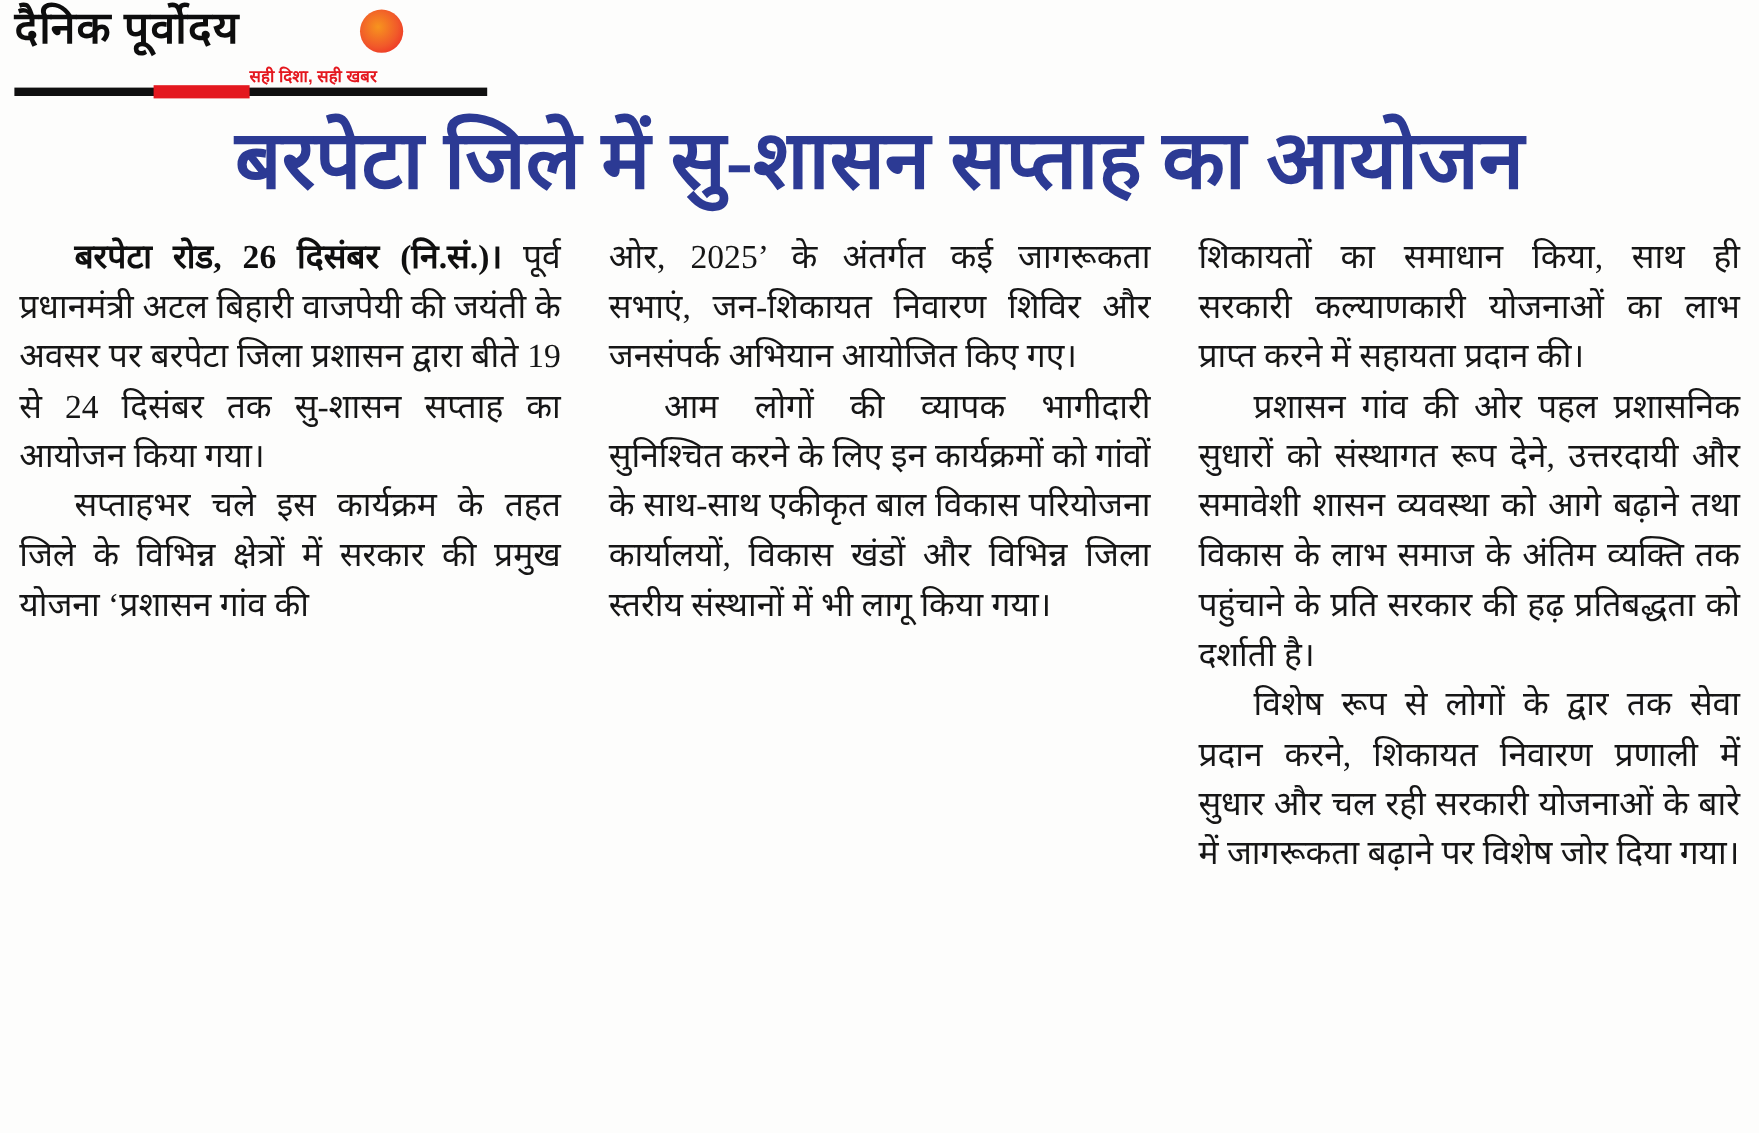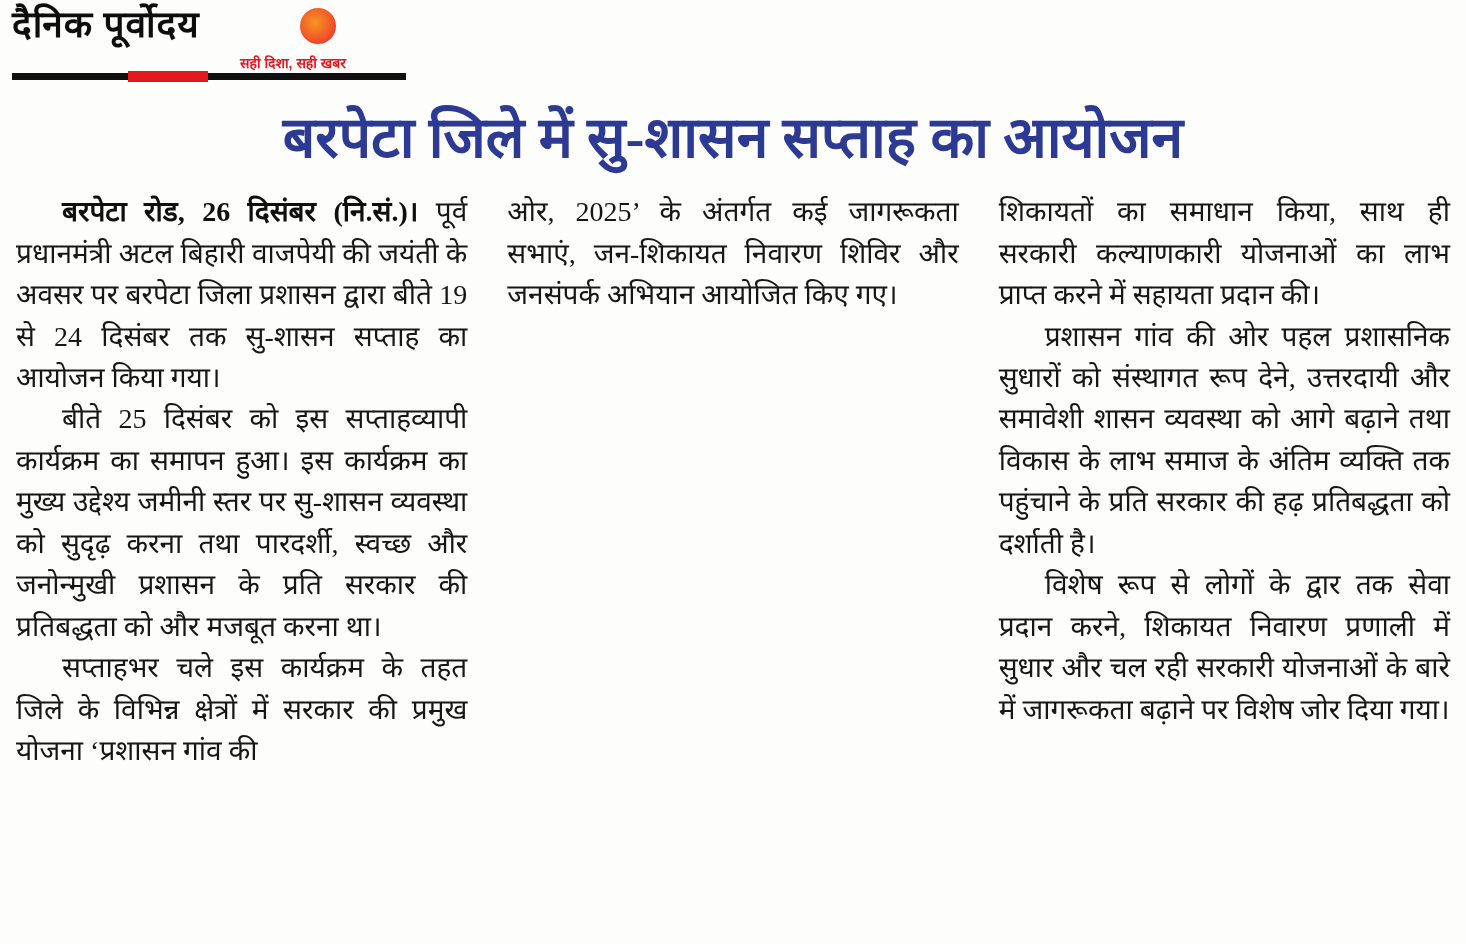--- a/index.html
+++ b/index.html
@@ -21,34 +21,33 @@
   }
   .sun{
     position:absolute;z-index:0;left:288px;top:2px;
     width:36px;height:36px;border-radius:50%;
     background:radial-gradient(circle at 42% 40%, #f7941e 0%, #f1592a 55%, #ec1c24 100%);
   }
   .tagline{
     position:absolute;left:196px;top:47px;z-index:2;
     font-size:14px;font-weight:bold;color:#e4181f;
     font-family:"Liberation Sans","DejaVu Sans",sans-serif;
-    margin-left:32px;
   }
   .rule{
     position:absolute;left:0;top:67px;width:394px;height:7px;background:#101010;
   }
   .rule-badge{
     position:absolute;left:116px;top:65px;width:80px;height:11px;background:#e4181f;
   }
 
   
   .headline{
-    margin:16px 8px 0 8px;
+    margin:6px 8px 0 8px;
     text-align:center;
-    font-size:57px;
+    font-size:68px;
     font-weight:bold;
     color:#2c3a94;
     line-height:1.18;
     white-space:nowrap;
   }
 
   
   .columns{
     display:flex;gap:40px;
     margin:20px 16px 0 16px;
@@ -77,26 +76,26 @@
     <div class="rule"></div>
     <div class="rule-badge"></div>
   </div>
 
   <div class="headline">बरपेटा जिले में सु-शासन सप्ताह का आयोजन</div>
 
   <div class="columns">
 
     <div class="col">
       <p class="indent"><strong class="dateline">बरपेटा रोड, 26 दिसंबर (नि.सं.)।</strong> <span>पूर्व प्रधानमंत्री अटल बिहारी वाजपेयी की जयंती के अवसर पर बरपेटा जिला प्रशासन द्वारा बीते 19 से 24 दिसंबर तक सु-शासन सप्ताह का आयोजन किया गया।</span></p>
-      <p class="indent">बीते 25 दिसंबर को इस सप्ताहव्यापी कार्यक्रम का समापन हुआ। इस कार्यक्रम का मुख्य उद्देश्य जमीनी स्तर पर सु-शासन व्यवस्था को सुदृढ़ करना तथा पारदर्शी, स्वच्छ और जनोन्मुखी प्रशासन के प्रति सरकार की प्रतिबद्धता को और मजबूत करना था।</p>
       <p class="indent">सप्ताहभर चले इस कार्यक्रम के तहत जिले के विभिन्न क्षेत्रों में सरकार की प्रमुख योजना ‘प्रशासन गांव की</p>
     </div>
 
     <div class="col">
       <p>ओर, 2025’ के अंतर्गत कई जागरूकता सभाएं, जन-शिकायत निवारण शिविर और जनसंपर्क अभियान आयोजित किए गए।</p>
+      <p class="indent">आम लोगों की व्यापक भागीदारी सुनिश्चित करने के लिए इन कार्यक्रमों को गांवों के साथ-साथ एकीकृत बाल विकास परियोजना कार्यालयों, विकास खंडों और विभिन्न जिला स्तरीय संस्थानों में भी लागू किया गया।</p>
     </div>
 
     <div class="col">
       <p>शिकायतों का समाधान किया, साथ ही सरकारी कल्याणकारी योजनाओं का लाभ प्राप्त करने में सहायता प्रदान की।</p>
       <p class="indent">प्रशासन गांव की ओर पहल प्रशासनिक सुधारों को संस्थागत रूप देने, उत्तरदायी और समावेशी शासन व्यवस्था को आगे बढ़ाने तथा विकास के लाभ समाज के अंतिम व्यक्ति तक पहुंचाने के प्रति सरकार की हढ़ प्रतिबद्धता को दर्शाती है।</p>
       <p class="indent">विशेष रूप से लोगों के द्वार तक सेवा प्रदान करने, शिकायत निवारण प्रणाली में सुधार और चल रही सरकारी योजनाओं के बारे में जागरूकता बढ़ाने पर विशेष जोर दिया गया।</p>
     </div>
 
   </div>
 </div>

